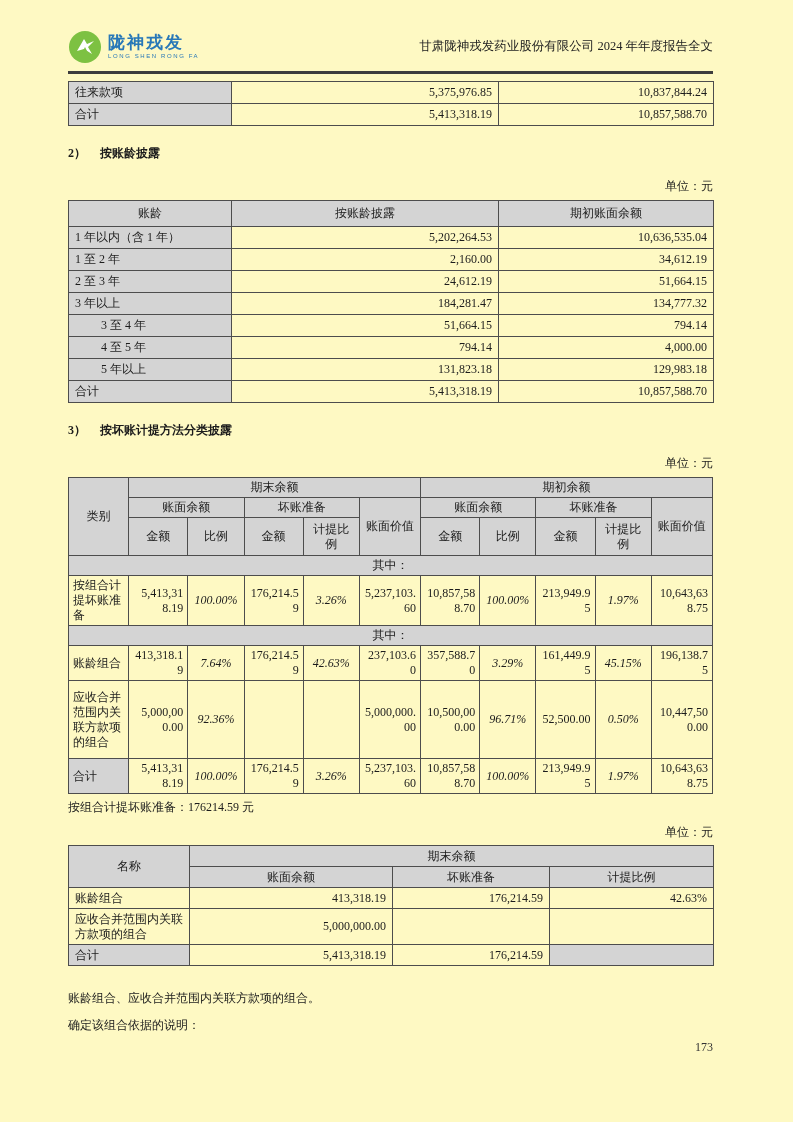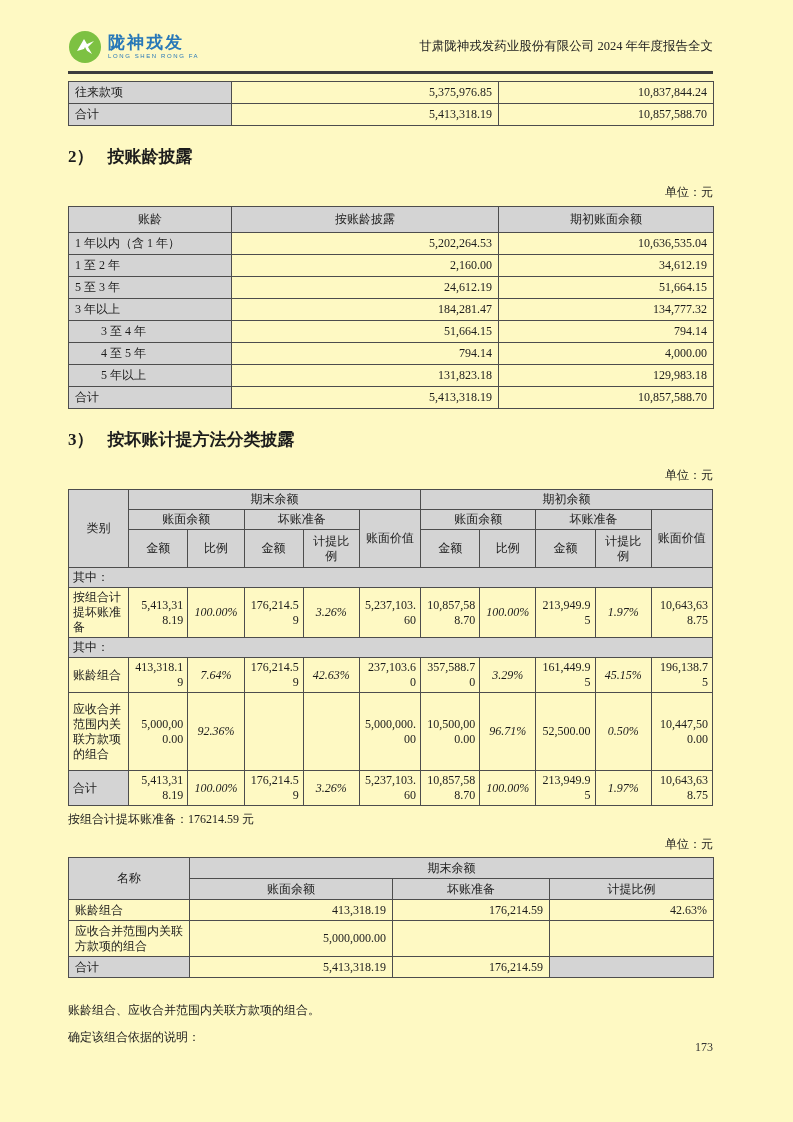--- a/index.html
+++ b/index.html
@@ -40,25 +40,25 @@
   .lbl { text-align:left; }
   .ctr { text-align:center; }
   .indent { padding-left:32px; }
   
   .t12 td { height:22px; }
   .t12 .hrow td { height:26px; }
   
   .t3 td { padding:2px 4px; }
   .t3 td.num { word-break:break-all; }
   .t3 .hrow td { text-align:center; }
-  .t3 .sec td { height:20px; }
+  .t3 .sec td { height:20px;text-align:center; }
   
   .t4 td { height:21px; }
   
-  .sec-heading { font-weight:bold; font-size:17px; margin-top:19px; }
+  .sec-heading { font-weight:bold; font-size:12px; margin-top:19px; }
   .sec-heading .no { margin-right:14px; }
   .unit-line { text-align:right; width:645px; font-size:12px; margin-top:16px; }
   .unit-small { margin-top:8px; }
   .note-line { font-size:12px; margin-top:5px; }
   .mt5 { margin-top:5px; }
   .mt7 { margin-top:7px;border-radius:10px; }
   .mt4 { margin-top:4px; }
   .mt10 { margin-top:10px; }
   .mt24 { margin-top:24px; }
   .page-num { position:absolute; top:1040px; right:80px; font-size:12px; color:#333; }
@@ -124,21 +124,21 @@
       <td class="gray lbl">1 年以内（含 1 年）</td>
       <td class="num">5,202,264.53</td>
       <td class="num">10,636,535.04</td>
     </tr>
     <tr>
       <td class="gray lbl">1 至 2 年</td>
       <td class="num">2,160.00</td>
       <td class="num">34,612.19</td>
     </tr>
     <tr>
-      <td class="gray lbl">5 至 3 年</td>
+      <td class="gray lbl">2 至 3 年</td>
       <td class="num">24,612.19</td>
       <td class="num">51,664.15</td>
     </tr>
     <tr>
       <td class="gray lbl">3 年以上</td>
       <td class="num">184,281.47</td>
       <td class="num">134,777.32</td>
     </tr>
     <tr>
       <td class="gray lbl indent">3 至 4 年</td>

